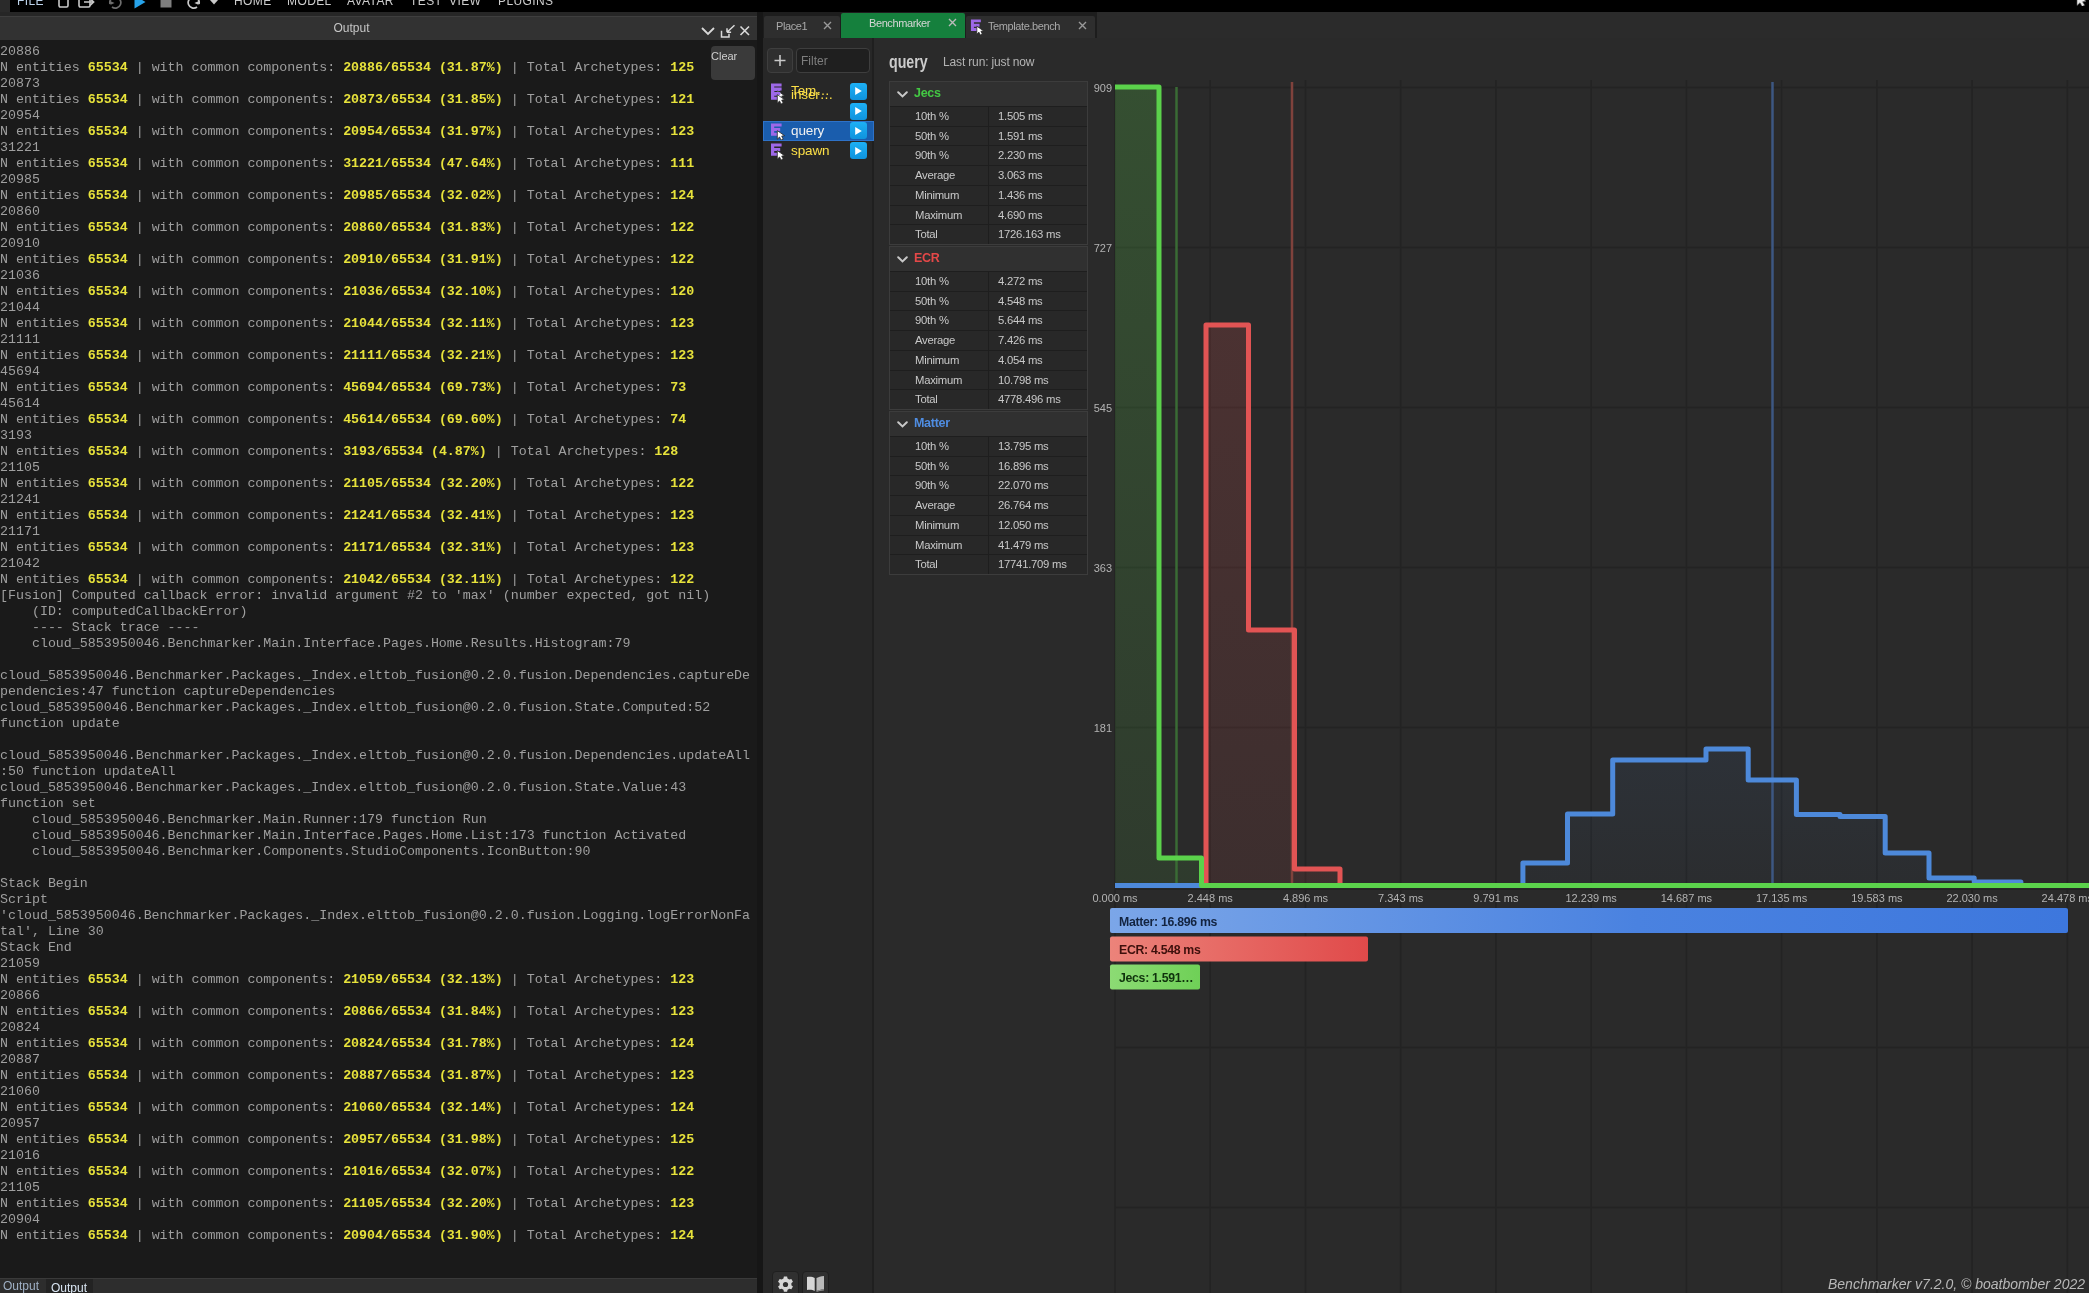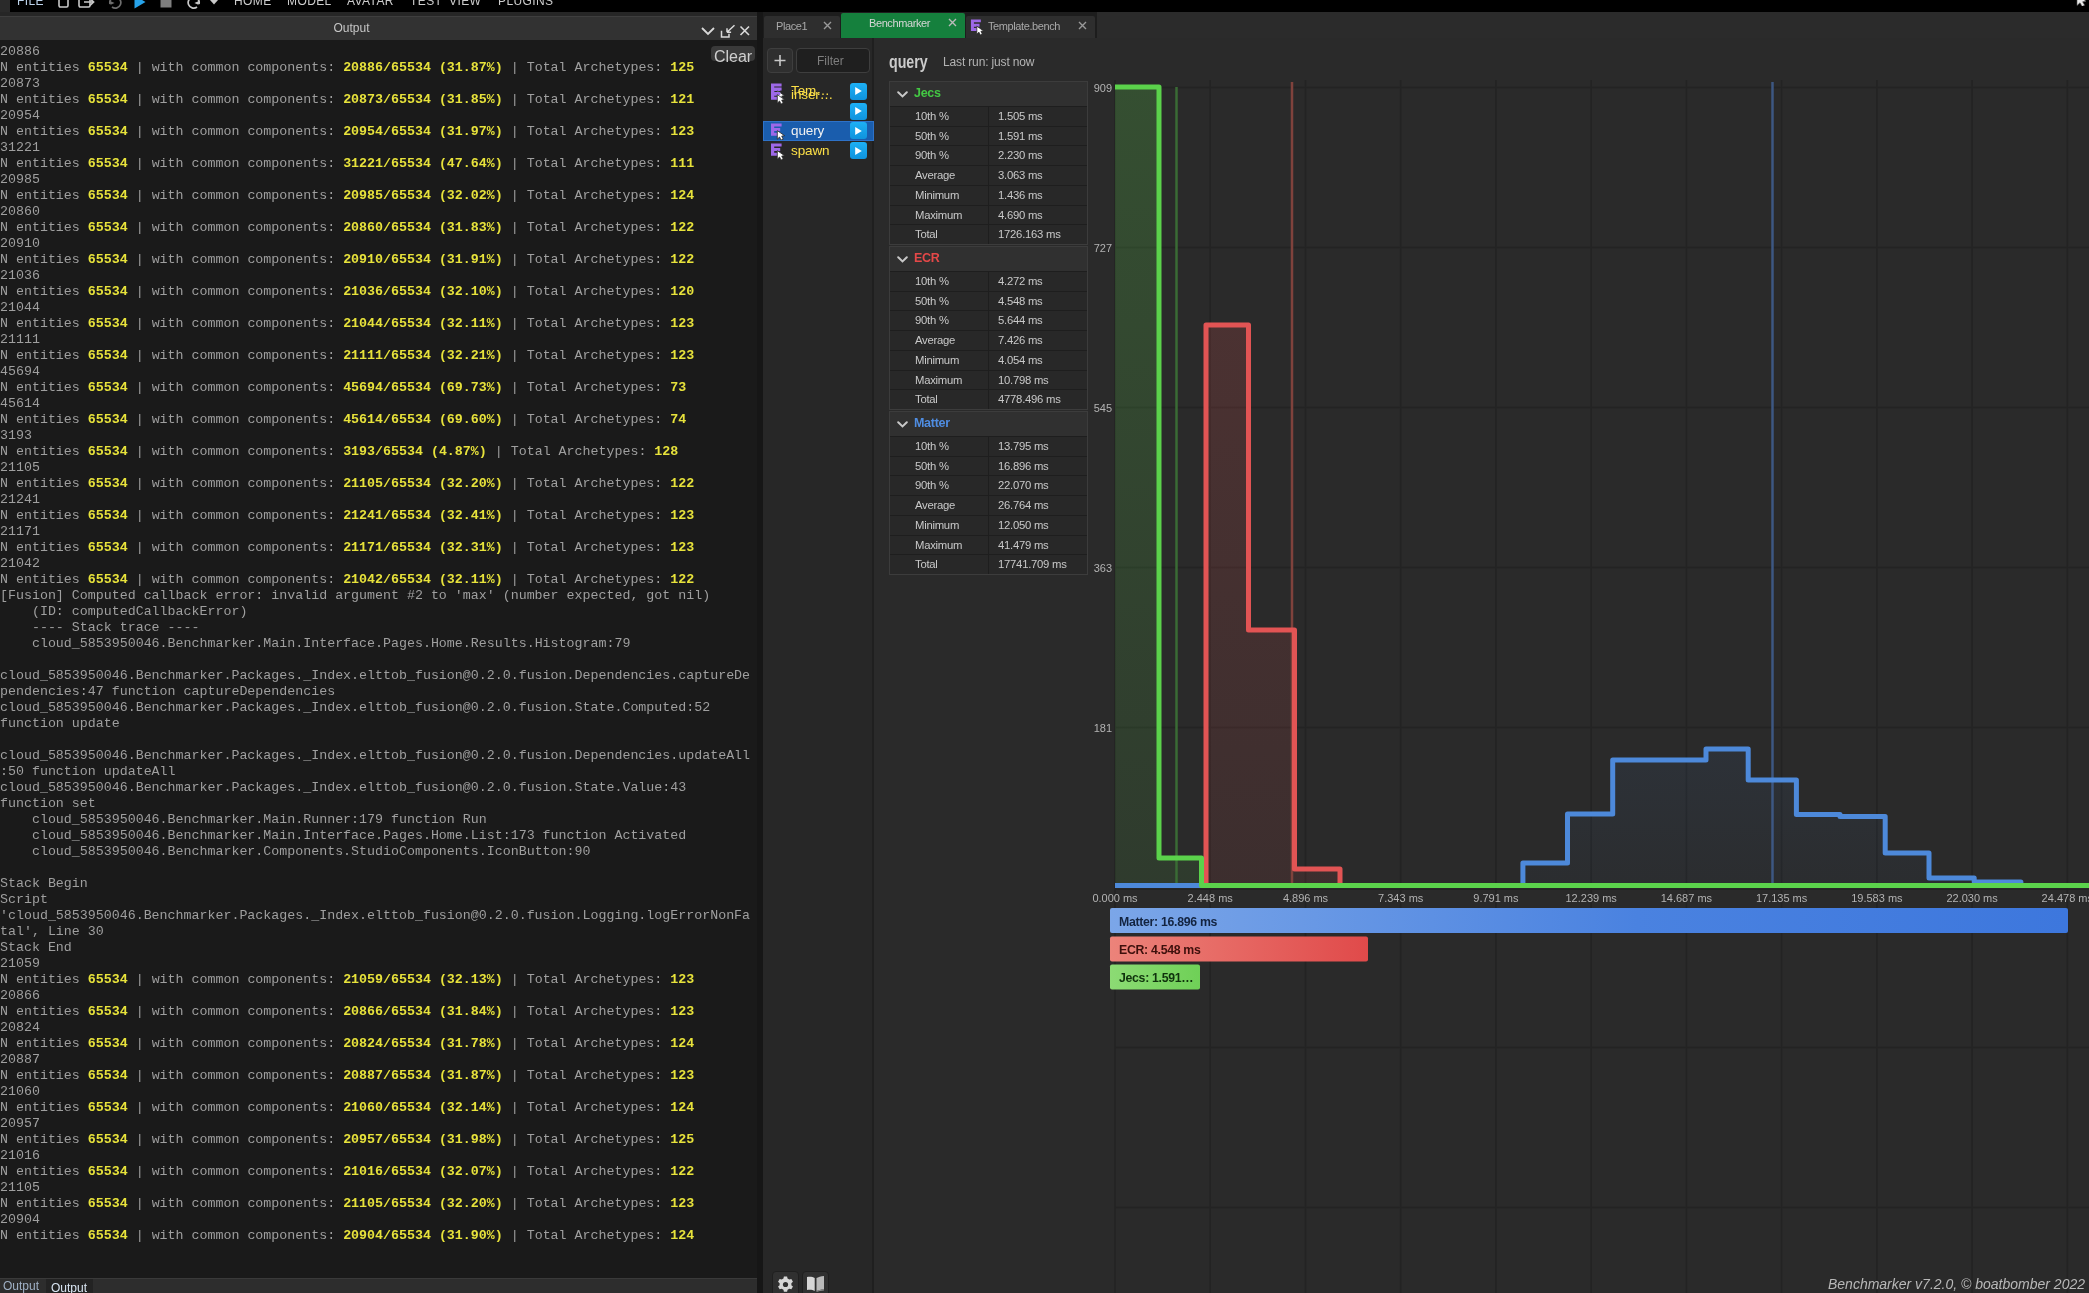--- a/index.html
+++ b/index.html
@@ -6,38 +6,38 @@
 #ribbon{position:absolute;left:10px;top:0;width:2089px;height:12px;background:#000000;overflow:hidden}
 #ribbon .m{position:absolute;top:-6px;font-size:12px;letter-spacing:0.4px;color:#cdcdcd}
 #ribbon .ri{position:absolute;top:-5px}
 #lpane{position:absolute;left:0;top:12px;width:757px;height:1281px;background:#262626}
 #otitle{position:absolute;left:0;top:4px;width:757px;height:24px;background:#323232;border-top:1px solid #3e3e3e}
 #otitle .t{position:absolute;left:0;top:5px;width:703px;text-align:center;font-size:12px;color:#c6c6c6}
 .tico{position:absolute;right:3px;top:7px}
 #console{position:absolute;left:0;top:28px;width:757px;height:1238px;background:#1a1a1a;overflow:hidden}
 #console pre{margin:0;padding:4px 0 0 0;width:756px;font-family:"Liberation Mono",monospace;font-size:13.31px;line-height:16px;color:#9f9f9f;white-space:pre-wrap;word-wrap:break-word;word-break:break-word}
 #console pre b{color:#e7e23b;font-weight:bold}
-#clear{position:absolute;left:711px;top:34px;width:44px;height:15px;background:#3a3a3a;border-radius:4px;color:#cfcfcf;font-size:16px;text-align:center;line-height:21px}
+#clear{position:absolute;left:711px;top:34px;width:44px;height:34px;background:#3a3a3a;border-radius:4px;color:#cfcfcf;font-size:11px;text-align:left;line-height:21px}
 #btabs{position:absolute;left:0;top:1266px;width:757px;height:15px;background:#2d2d2d;border-top:1px solid #3a3a3a}
 #btabs .b1{position:absolute;left:0;top:0;width:45px;height:15px;background:#2d2d2d;color:#9fb0c4;font-size:12px;padding-left:3px}
 #btabs .b2{position:absolute;left:46px;top:0;width:47px;height:15px;background:#232323;color:#d9e5f2;font-size:12px;padding-left:5px;padding-top:2px}
 #divider{position:absolute;left:757px;top:12px;width:6px;height:1281px;background:#161616}
 #rpane{position:absolute;left:763px;top:12px;width:1326px;height:1281px;background:#2a2a2a}
 #tabbar{position:absolute;left:0;top:0;width:1326px;height:26px;background:#2b2b2b}
 #tabstrip{position:absolute;left:0;top:0;width:334px;height:26px;background:#1d1d1d}
 #tabline{position:absolute;left:334px;top:27px;width:992px;height:1px;background:#363636}
 .tab{position:absolute;top:4px;height:22px;font-size:11px;letter-spacing:-0.4px;color:#a9a9a9;background:#2e2e2e;border-top-left-radius:2px;border-top-right-radius:2px}
 .tab .x{position:absolute;right:8px;top:5px;width:9px;height:9px}
 .tab .nm{position:absolute;top:4px}
 #tab1{left:1px;width:76px}
 #tab2{left:78px;width:124px;background:#15803d;color:#d6d6d6;top:1px;height:25px}
 #tab3{left:203px;width:129px}
 #sidebar{position:absolute;left:0;top:26px;width:111px;height:1255px;background:#272727;border-right:2px solid #1f1f1f}
 #plus{position:absolute;left:4px;top:10px;width:26px;height:25px;background:#2f2f2f;border:1px solid #3e3e3e;border-radius:4px}
-#filter{position:absolute;left:33px;top:10px;width:74px;height:25px;background:#1f1f1f;border:1px solid #3e3e3e;border-radius:4px;color:#7e7e7e;font-size:12px;line-height:24px;padding-left:20px}
+#filter{position:absolute;left:33px;top:10px;width:74px;height:25px;background:#1f1f1f;border:1px solid #3e3e3e;border-radius:4px;color:#7e7e7e;font-size:12px;line-height:24px;padding-left:4px}
 .litem{position:absolute;left:1px;width:109px;height:18px}
 .litem .ic{position:absolute;left:6px;top:1px}
 .litem .nm{position:absolute;left:27px;top:1px;font-size:13.5px;letter-spacing:-0.1px;color:#fde047}
 .litem.sel{background:#1a5dad;outline:1px solid #2e72c8}
 .litem.sel .nm{color:#f2f2f2}
 .pbtn{position:absolute;left:87px;width:17px;height:17px;background:linear-gradient(#1db0f5,#0f93dd);border-radius:3px;display:flex;align-items:center;justify-content:center}
 .ibtn{position:absolute;top:1233px;width:27px;height:26px;background:#303030;border:1px solid #1f1f1f;border-radius:4px;display:flex;align-items:center;justify-content:center}
 #main{position:absolute;left:113px;top:26px;width:1213px;height:1255px;background:#2a2a2a}
 #qh{position:absolute;left:126px;top:40px;font-size:18px;font-weight:bold;color:#cccccc;transform:scaleX(0.79);transform-origin:0 0}
 #lr{position:absolute;left:180px;top:43px;font-size:12px;letter-spacing:-0.15px;color:#b4b4b4}

